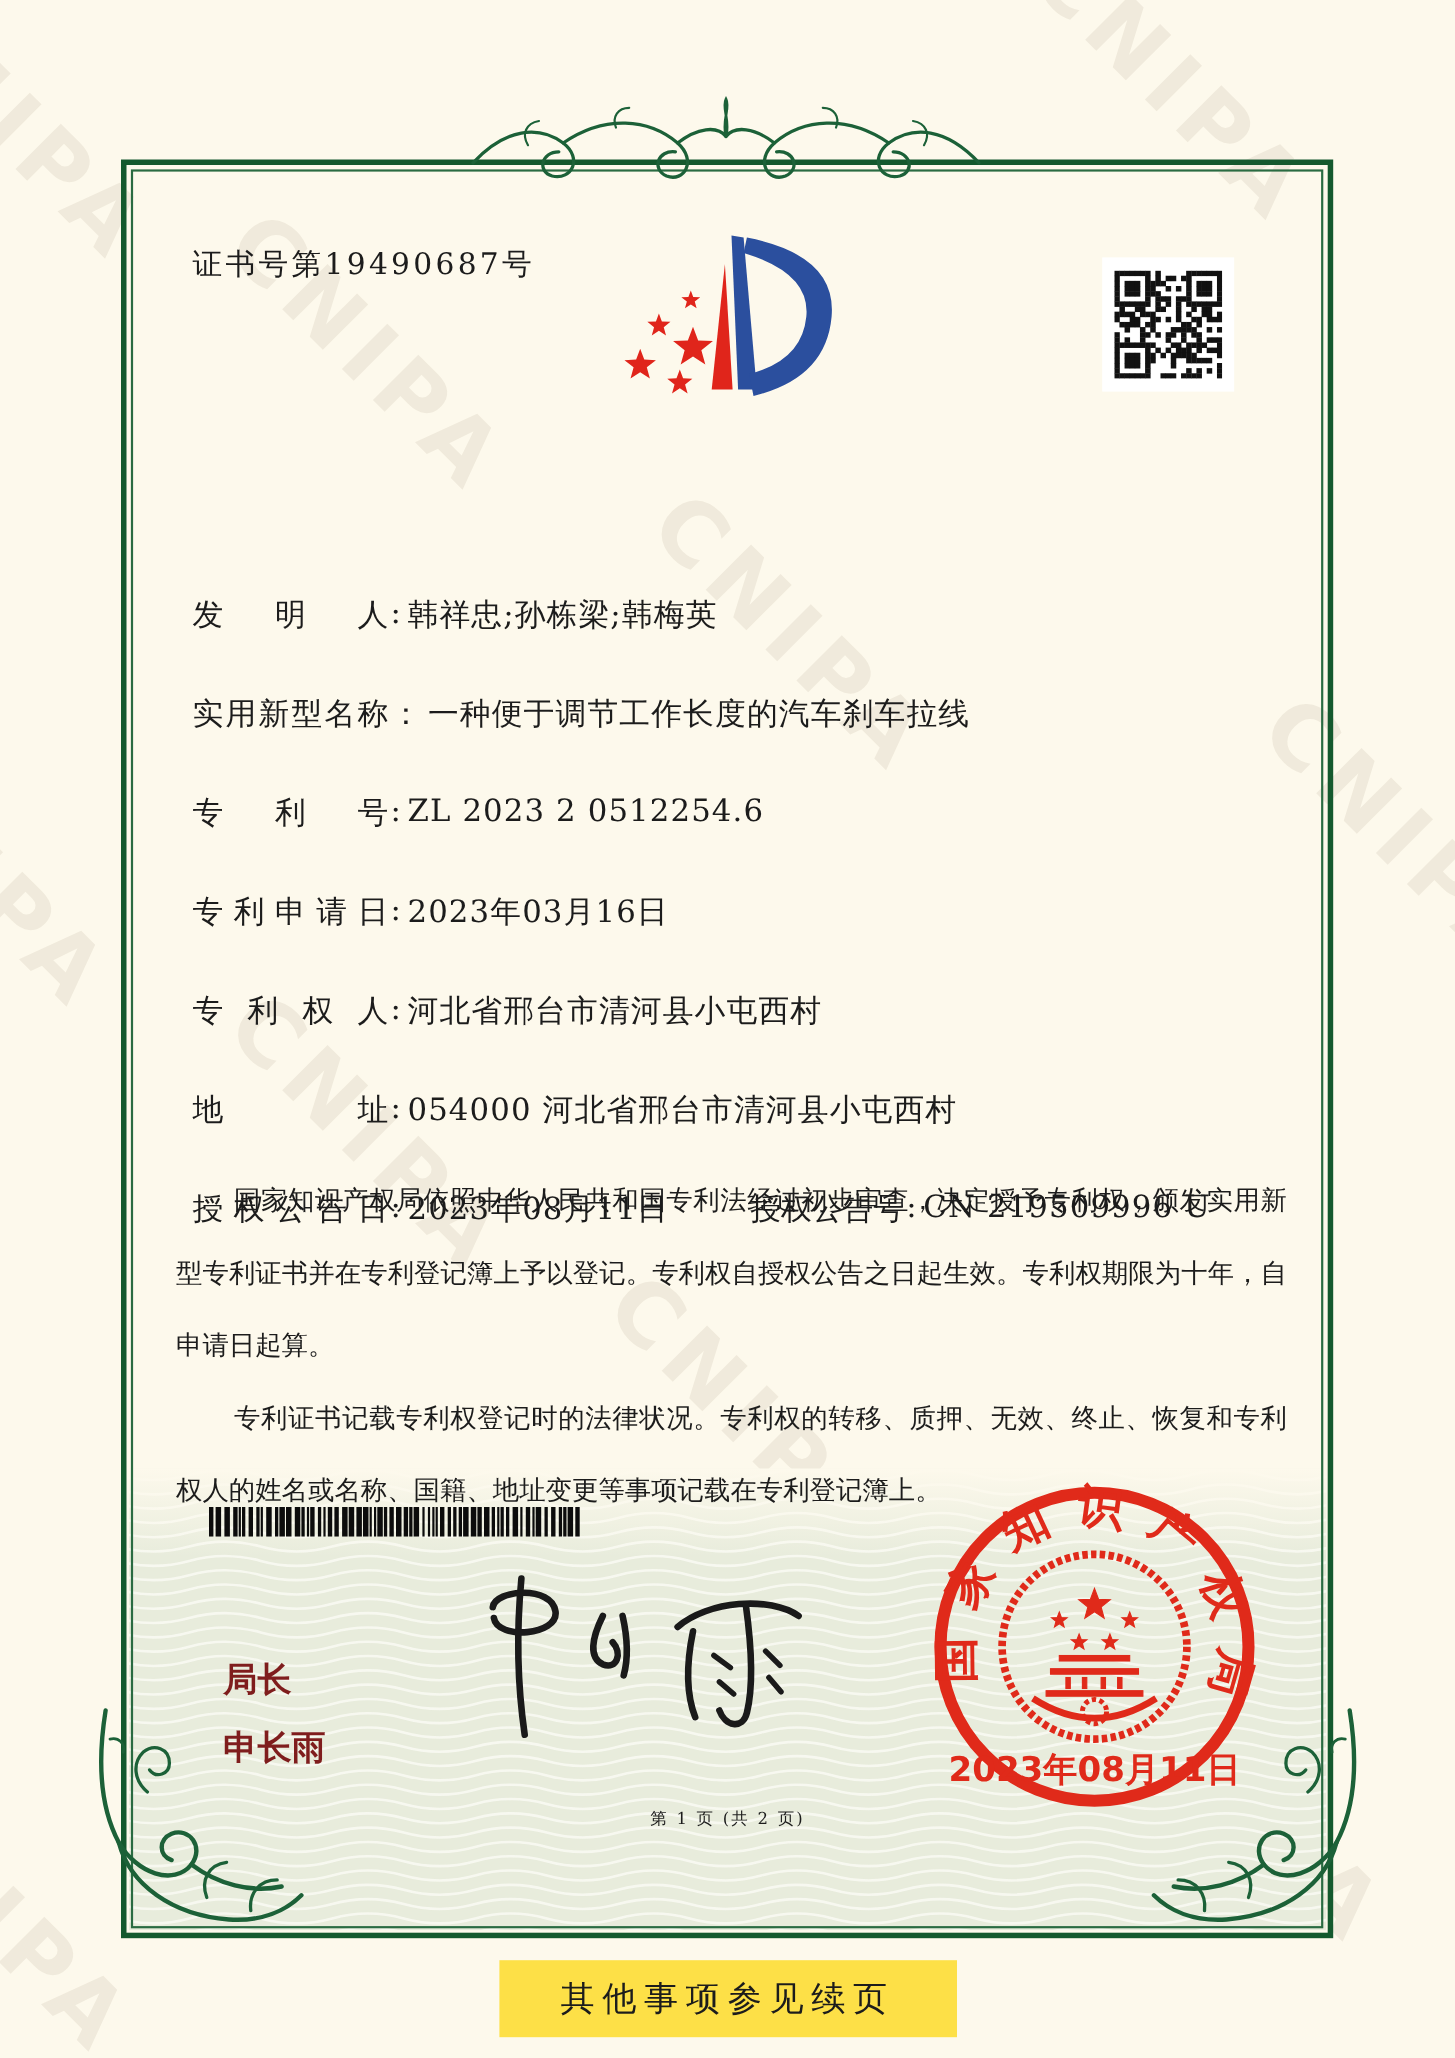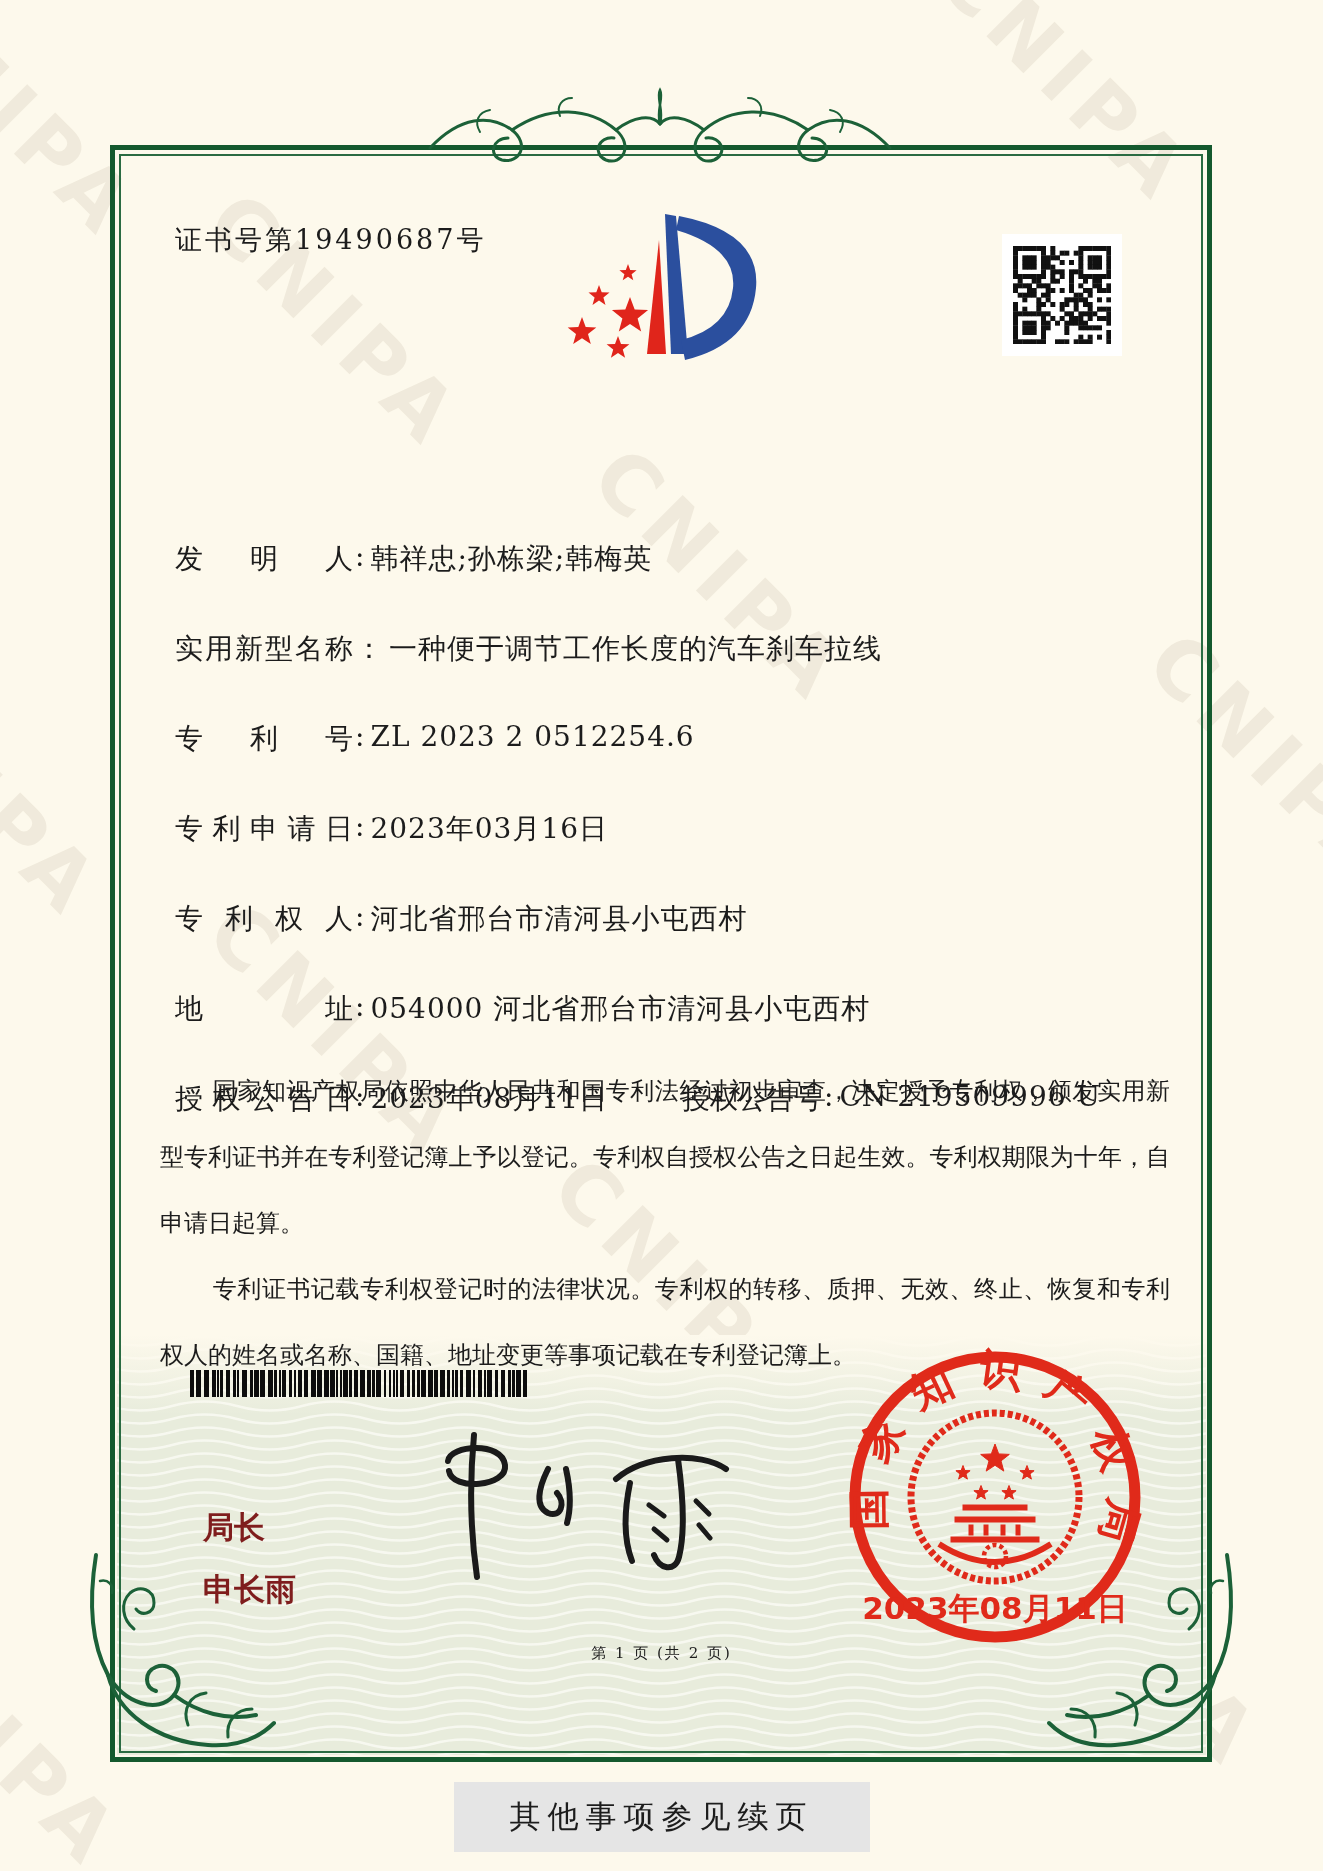--- a/index.html
+++ b/index.html
@@ -67,21 +67,21 @@
     font-weight:600;font-size:31px;line-height:62px;color:#7f1d1d;
   }
   .sign-svg{position:absolute;left:378px;top:1425px;}
   .seal{position:absolute;left:845px;top:1347px;}
   .page-num{
     position:absolute;left:0;top:1644px;width:100%;
     text-align:center;font-size:15px;letter-spacing:2px;
   }
   .cont-note{
     position:absolute;left:50%;top:1782px;transform:translateX(-50%);
-    background:#e5e5e5;padding:14px 56px;
+    background:#fde047;padding:14px 56px;
     font-size:31px;letter-spacing:7px;white-space:nowrap;
   }
   .ornament{position:absolute;}
 </style>
 </head>
 <body>
 
 <div id="page">
 
   <div id="wm-layer">

